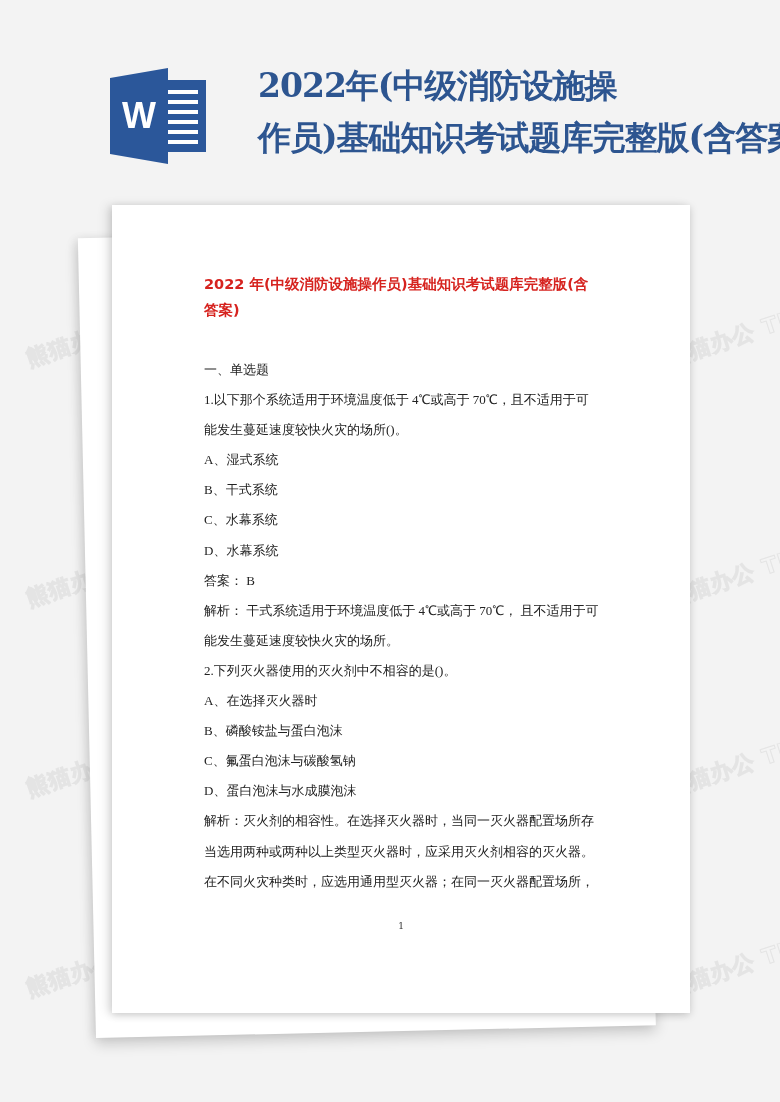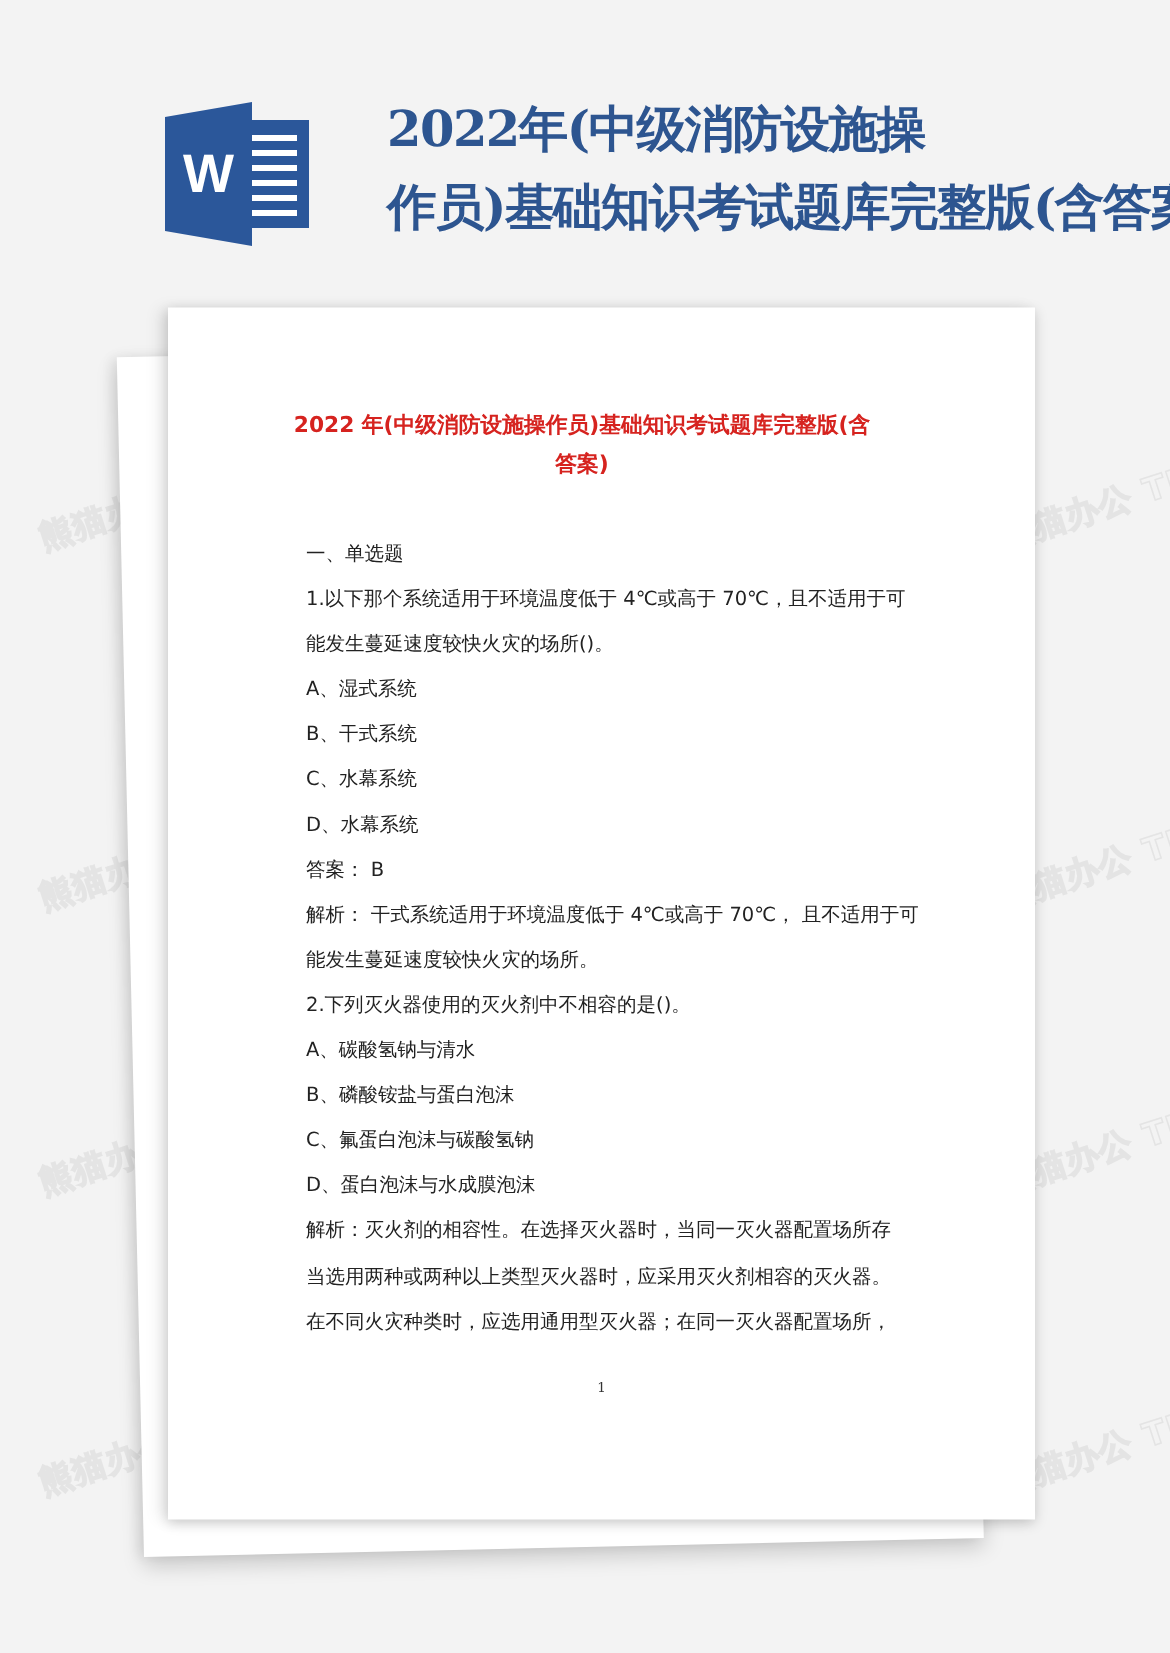--- a/index.html
+++ b/index.html
@@ -27,29 +27,29 @@
       transform: rotate(-1.3deg); transform-origin: left bottom;
       box-shadow: 0 6px 14px rgba(0,0,0,0.18), -4px 0 8px rgba(0,0,0,0.06);
     }
     .page-front {
       position: absolute; left: 112px; top: 205px; width: 578px; height: 808px;
       background: #ffffff;
       box-shadow: 0 2px 8px rgba(0,0,0,0.18), -6px 0 10px rgba(0,0,0,0.08);
     }
 
     .doc-title {
-      position: absolute; left: 67px; top: 66px; width: 418px;
-      text-align: center; color: #d6231f; font-weight: bold;
+      position: absolute; left: 92px; top: 66px; width: 418px;
+      text-align: left; color: #d6231f; font-weight: bold;
       font-size: 14.5px; line-height: 26px;
     }
     .doc-body {
       position: absolute; left: 92px; top: 150px; width: 420px;
       color: #222; font-size: 13px; line-height: 30.1px;
     }
-    .doc-body .p { display: block; white-space: nowrap; }
+    .doc-body .p { display: block; white-space: nowrap; font-family: Liberation Serif, serif; }
     .page-number {
       position: absolute; left: 0; width: 578px; top: 716px;
       text-align: center; font-size: 9px; color: #333;
       font-family: "DejaVu Serif", serif;
     }
 
     
     .wm {
       position: absolute; color: rgba(255,255,255,0.0);
       font-size: 22px; font-weight: bold; white-space: nowrap;
@@ -113,21 +113,21 @@
       <span class="p">能发生蔓延速度较快火灾的场所()。</span>
       <span class="p">A、湿式系统</span>
       <span class="p">B、干式系统</span>
       <span class="p">C、水幕系统</span>
       <span class="p">D、水幕系统</span>
       <span class="p">答案： B</span>
       <span class="p">解析：  干式系统适用于环境温度低于 4℃或高于 70℃，  且不适用于可</span>
       <span class="p">能发生蔓延速度较快火灾的场所。</span>
 
       <span class="p">2.下列灭火器使用的灭火剂中不相容的是()。</span>
-      <span class="p">A、碳酸氢钠与清水</span>
+      <span class="p">A、在选择灭火器时</span>
       <span class="p">B、磷酸铵盐与蛋白泡沫</span>
       <span class="p">C、氟蛋白泡沫与碳酸氢钠</span>
       <span class="p">D、蛋白泡沫与水成膜泡沫</span>
       <span class="p">解析：灭火剂的相容性。在选择灭火器时，当同一灭火器配置场所存</span>
       <span class="p">当选用两种或两种以上类型灭火器时，应采用灭火剂相容的灭火器。</span>
       <span class="p">在不同火灾种类时，应选用通用型灭火器；在同一灭火器配置场所，</span>
     </div>
 
     <div class="page-number">1</div>
   </div>

